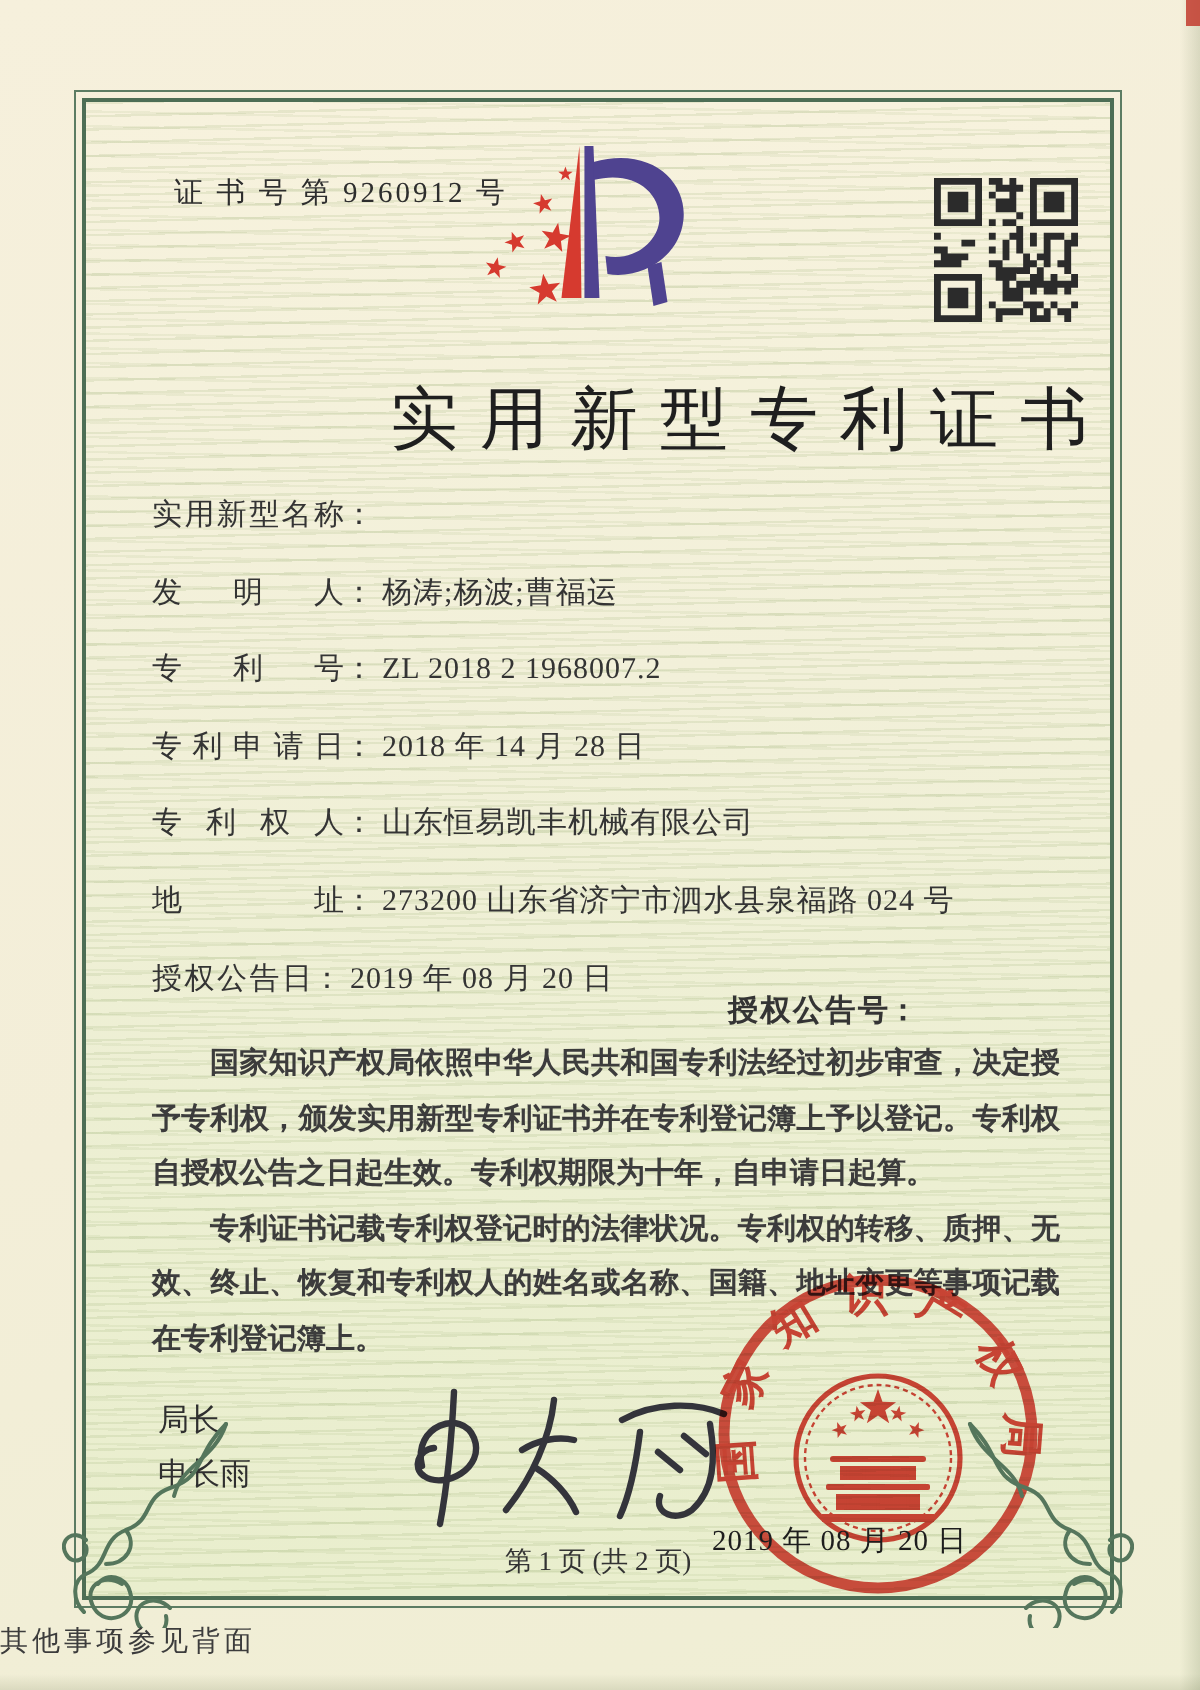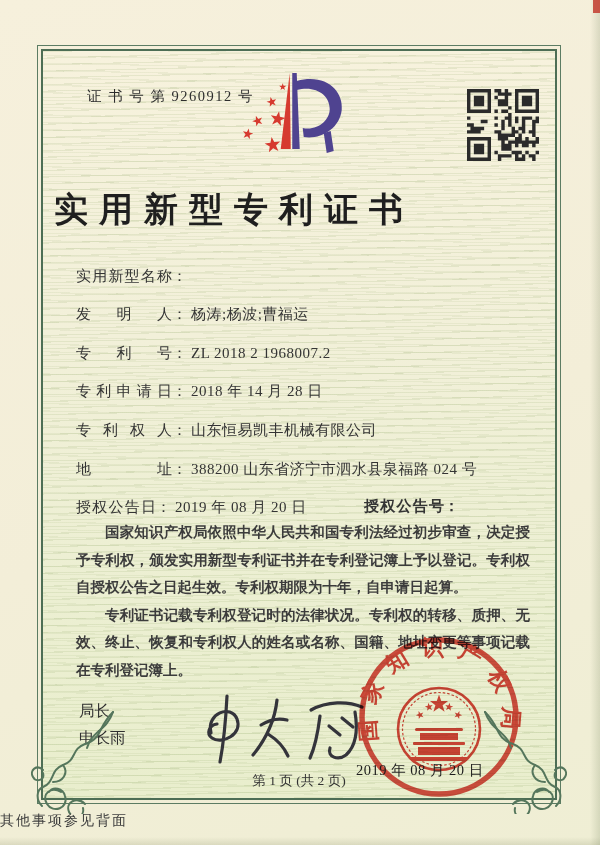--- a/index.html
+++ b/index.html
@@ -27,26 +27,26 @@
       repeating-linear-gradient(178.6deg, rgba(140,165,100,.16) 0 1.2px, transparent 1.2px 6.6px),
       repeating-linear-gradient(181.2deg, rgba(140,165,100,.11) 0 1.2px, transparent 1.2px 7.4px);
   }
 
   .cert-no{position:absolute;left:44px;top:36px;font-size:14.5px;letter-spacing:1.5px;color:#2e2e2e;}
 
   .logo{position:absolute;left:50%;top:6px;transform:translateX(-54%);}
   .qr{position:absolute;right:16px;top:38px;width:72px;height:72px;}
 
   .title{
-    position:absolute;left:0;top:136px;width:100%;text-align:left;
-    font-size:34px;font-weight:700;letter-spacing:11px;text-indent:11px;color:#1f1f1f;
+    position:absolute;left:0;top:136px;width:100%;text-align:right;
+    font-size:34px;font-weight:400;letter-spacing:11px;text-indent:11px;color:#1f1f1f;
   }
 
   .fields{position:absolute;left:33px;top:197px;width:470px;font-size:15px;color:#343434;}
-  .frow{height:38.6px;display:flex;align-items:flex-end;line-height:21px;}
+  .frow{height:38.6px;display:flex;align-items:flex-start;line-height:21px;}
   .flabel{display:inline-block;width:96px;text-align:justify;text-align-last:justify;flex:none;}
   .fcolon{flex:none;margin-right:4px;}
   .fvalue{letter-spacing:.5px;}
   .frow-split{position:relative;}
   .fgroup2{position:absolute;left:288px;top:16px;display:flex;font-weight:bold;}
   .fgroup2 .flabel{width:80px;}
 
   .body-text{
     position:absolute;left:33px;top:468px;width:454px;
     font-size:14.5px;line-height:27.5px;text-align:justify;color:#3c3c3c;
@@ -128,21 +128,21 @@
       <span class="fvalue">2018 年 14 月 28 日</span>
     </div>
     <div class="frow">
       <span class="flabel">专利权人</span>
         <span class="fcolon">：</span>
       <span class="fvalue">山东恒易凯丰机械有限公司</span>
     </div>
     <div class="frow">
       <span class="flabel">地址</span>
         <span class="fcolon">：</span>
-      <span class="fvalue">388200 山东省济宁市泗水县泉福路 024 号</span>
+      <span class="fvalue">273200 山东省济宁市泗水县泉福路 024 号</span>
     </div>
     <div class="frow frow-split">
       <span class="flabel" style="width:80px">授权公告日</span>
         <span class="fcolon">：</span>
       <span class="fvalue">2019 年 08 月 20 日</span>
       <span class="fgroup2">
         <span class="flabel">授权公告号</span>
           <span class="fcolon">：</span>
       </span>
     </div>

